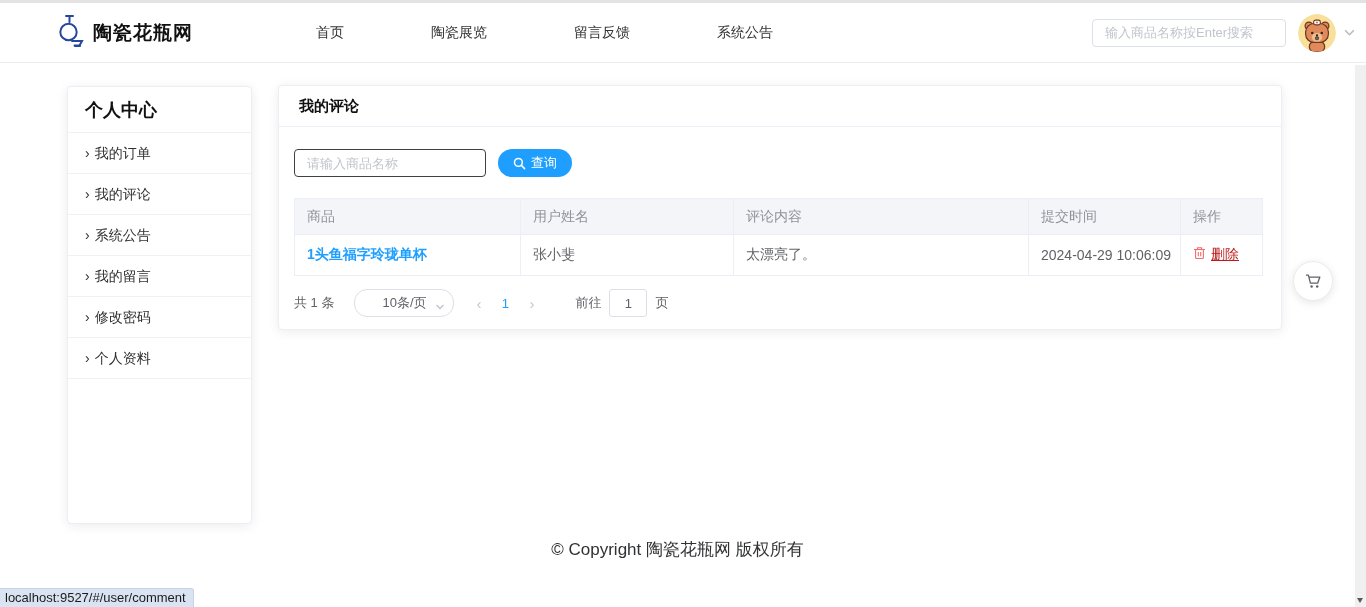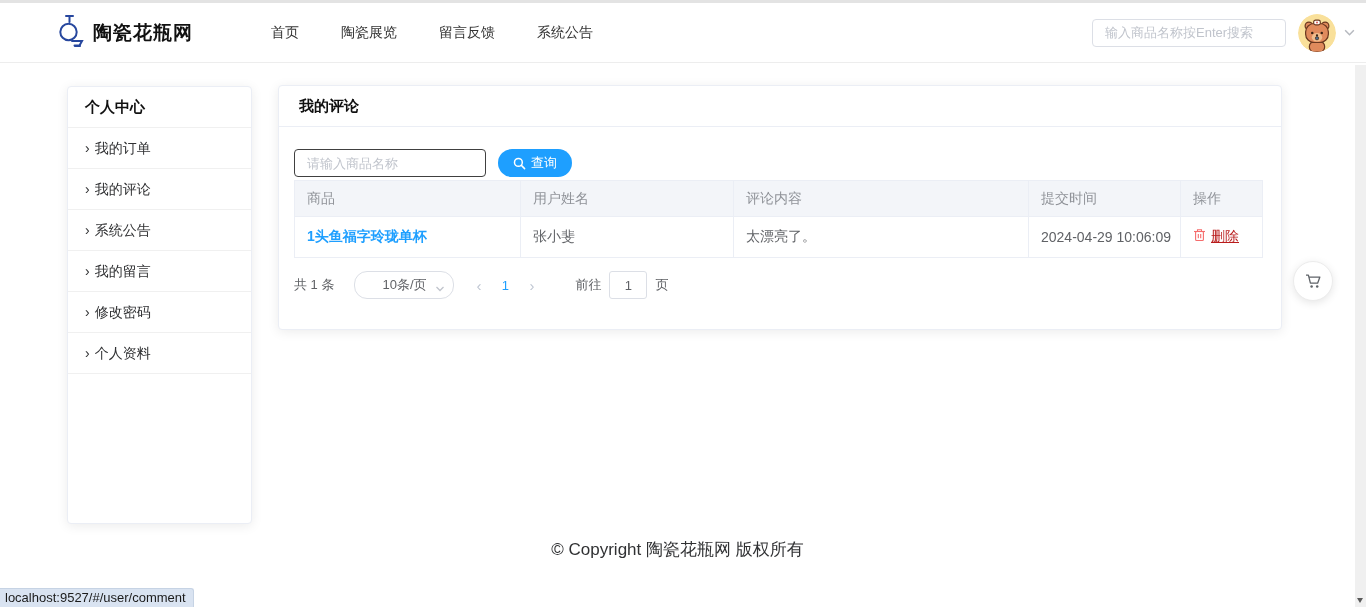--- a/index.html
+++ b/index.html
@@ -16,42 +16,42 @@
 
   
   .header {
     position:absolute; top:3px; left:0; width:1366px; height:60px;
     background:#fff; border-bottom:1px solid #ededed;
     display:flex; align-items:center;
   }
   .logo-wrap { display:flex; align-items:center; gap:9px; margin-left:56px; cursor:pointer; }
   .brand { font-size:19px; font-weight:bold; color:#111; letter-spacing:1px; white-space:nowrap; }
   .nav { display:flex; margin-left:78px; gap:42px; font-size:14px; color:#333; }
-  .nav-item { cursor:pointer; white-space:nowrap; }
+  .nav-item { cursor:pointer; white-space:nowrap;margin-left:45px; }
   .header-right { margin-left:auto; display:flex; align-items:center; margin-right:10px; }
   .hdr-search {
     width:194px; height:28px; border:1px solid #dcdfe6; border-radius:4px;
     padding:0 12px; font-size:13px; color:#606266; outline:none;
     font-family:"Liberation Sans","DejaVu Sans",sans-serif;
   }
   .hdr-search::placeholder { color:#c0c4cc; }
   .avatar {
     width:38px; height:38px; border-radius:50%; overflow:hidden; margin-left:12px;
     cursor:pointer; flex:0 0 auto;
   }
   .hdr-caret { margin-left:7px; cursor:pointer; display:flex; align-items:center; }
 
   
   .sidebar {
     position:absolute; left:67px; top:86px; width:185px; height:438px;
     background:#fff; border:1px solid #ebeef5; border-radius:4px;
     box-shadow:0 2px 12px rgba(0,0,0,.08);
   }
   .side-title {
-    padding:11px 17px 10px; font-size:15px; font-weight:bold; color:#111;
+    padding:11px 17px 10px; font-size:18px; font-weight:bold; color:#111;
     border-bottom:1px solid #f0f0f0;
   }
   .side-item {
     height:41px; line-height:40px; padding:0 17px;
     border-bottom:1px solid #f0f0f0; font-size:14px; color:#303133;
     cursor:pointer; white-space:nowrap;
   }
   .side-arrow { margin-right:5px; color:#303133; font-size:14px; }
 
   
@@ -73,21 +73,21 @@
   }
   .query-input::placeholder { color:#c0c4cc; }
   .query-btn {
     margin-left:12px; height:28px; padding:0 15px; border:none; border-radius:14px;
     background:#1e9fff; color:#fff; font-size:13px; cursor:pointer;
     display:inline-flex; align-items:center; gap:5px;
     font-family:"Liberation Sans","DejaVu Sans",sans-serif;
   }
 
   
-  table.cmt-table { margin-top:3px; border-collapse:collapse; width:968px; font-size:14px; table-layout:fixed; }
+  table.cmt-table { margin-top:21px; border-collapse:collapse; width:968px; font-size:14px; table-layout:fixed; }
   .cmt-table th, .cmt-table td { border:1px solid #ebeef5; padding:0 12px; text-align:left; overflow:hidden; white-space:nowrap; }
   .cmt-table th { height:36px; background:#f3f5f9; color:#909399; font-weight:500; }
   .cmt-table td { height:41px; color:#606266; }
   .col-product { width:226px; } .col-user { width:213px; } .col-content { width:295px; }
   .col-time { width:152px; } .col-action { width:82px;font-family:Liberation Serif, serif; }
   .product-link { color:#1e9fff; font-weight:bold; cursor:pointer; text-decoration:none; }
   .delete-link { color:#b91c1c; cursor:pointer; display:inline-flex; align-items:flex-start; gap:5px;text-decoration:underline; }
 
   
   .pager { display:flex; align-items:center; margin-top:13px; font-size:13px; color:#606266; }

